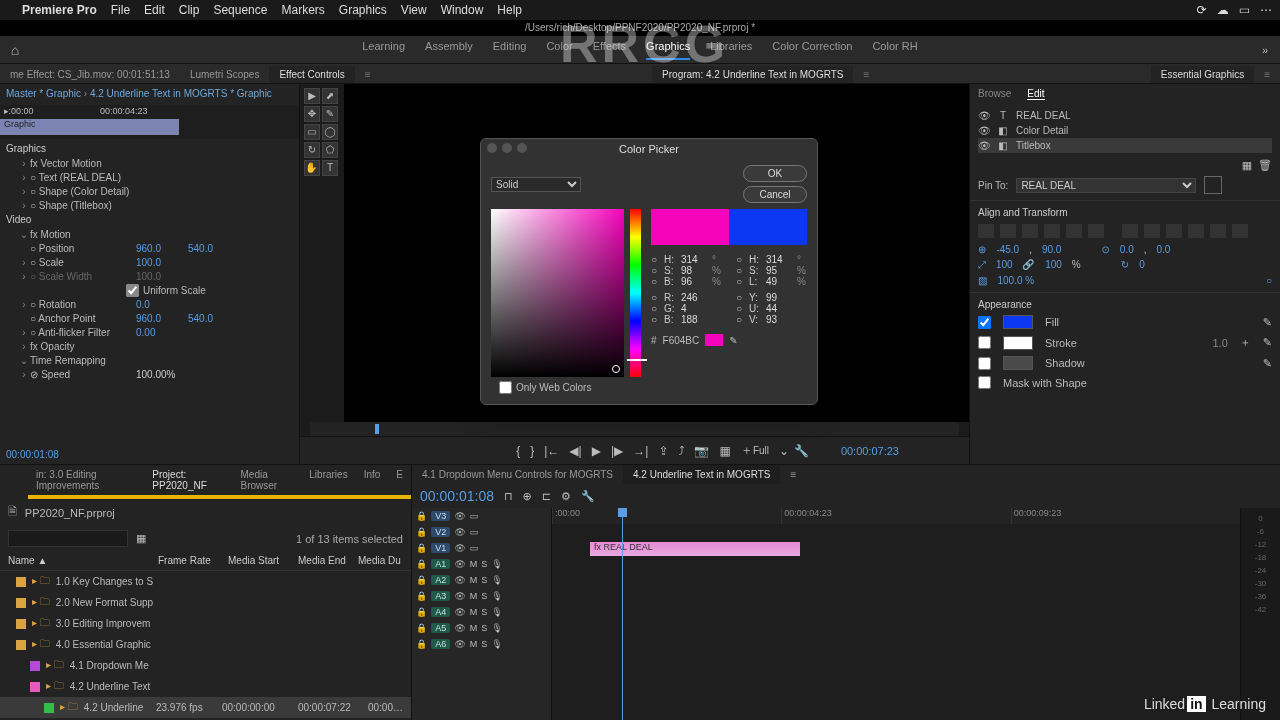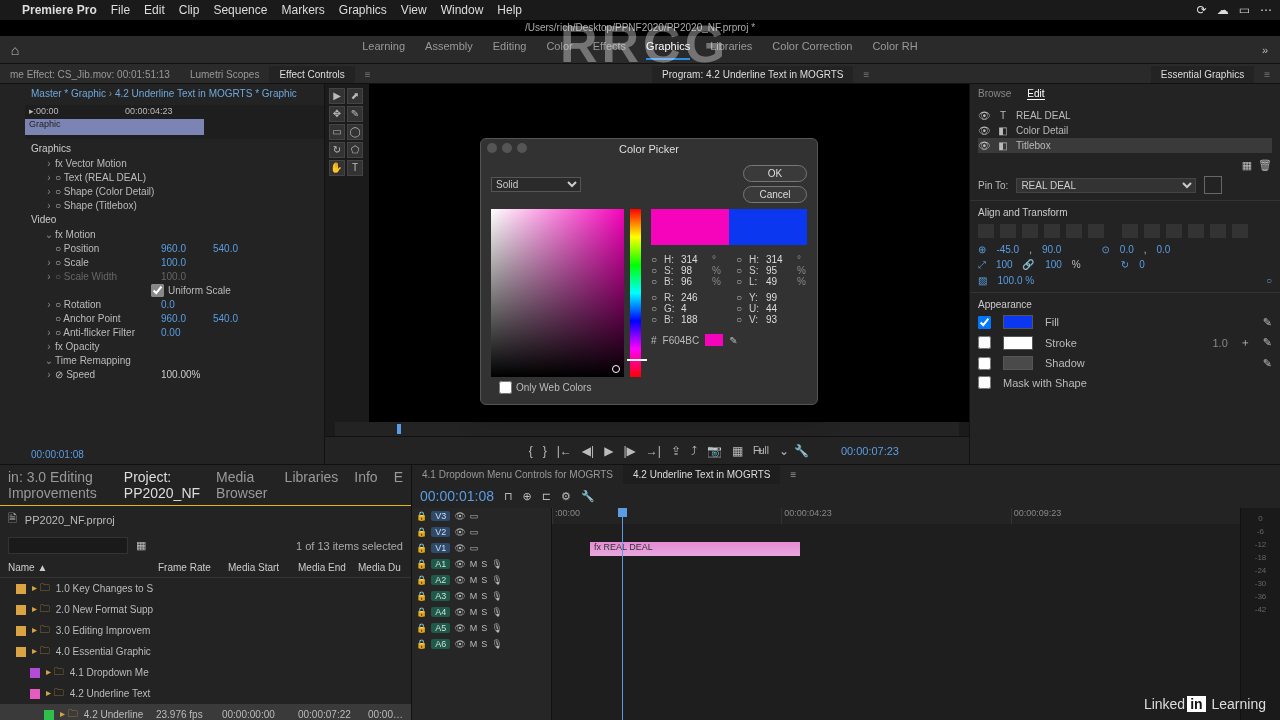--- a/index.html
+++ b/index.html
@@ -21,21 +21,21 @@
 .wsbar .ws-items span.active { color: #fff; border-bottom: 2px solid #2d8ceb; padding-bottom: 6px; }
 .wsbar .chev { padding: 0 12px; }
 
 
 .tabrow { height: 20px; background: #2a2a2a; display: flex; align-items: flex-end; font-size: 10px; color: #999; border-bottom: 1px solid #111;}
 .tabrow .tab { padding: 3px 10px; }
 .tabrow .tab.active { background: #232323; color: #ddd; }
 .tabrow .spacer { flex: 1; }
 
 
-.main { display: flex; height: 380px; padding-left: 25px; }
+.main { display: flex; height: 380px; }
 
 
 .ec { width: 300px; background: #232323; border-right: 1px solid #111; display: flex; flex-direction: column; }
 .ec .crumb { padding: 4px 6px; font-size: 10px; color: #6ea8dc; }
 .ec .crumb .sep { color: #888; }
 .ec .section { padding: 2px 6px; font-size: 10px; color: #ccc; }
 .ec .prop { display: flex; align-items: center; padding: 1px 6px 1px 18px; font-size: 10px; color: #bbb; height: 14px;}
 .ec .prop .name { flex: 0 0 96px; }
 .ec .prop .val { color: #5a9de3; margin-left: 10px; min-width: 42px;}
 .ec .prop .tw { width: 12px; text-align: center; color: #888;}
@@ -69,21 +69,21 @@
 .eg .iconstrip { display:flex; gap:6px; padding:4px 8px;}
 .eg .iconstrip div { width:16px; height:14px; background:#333;}
 .eg .numrow { display:flex; gap:10px; padding:2px 8px; font-size:10px;}
 .eg .numrow span { color:#5a9de3;}
 .eg .appearance-row { display:flex; align-items:center; gap:12px; padding:3px 8px;}
 .eg .swatch { width:30px; height:14px; border:1px solid #555;}
 
 
 .lower { display:flex; height:256px; border-top:1px solid #111;}
 .project { width:412px; background:#232323; border-right:1px solid #111; display:flex; flex-direction:column;}
-.project .ptabs { display:flex; font-size:14px; color:#999; border-bottom:1px solid #eab308;}
+.project .ptabs { display:flex; font-size:10px; color:#999; border-bottom:4px solid #eab308;margin-left:28px;}
 .project .ptabs div { padding:4px 8px;}
 .project .ptabs .active { background:#232323; color:#ddd;}
 .project .phead { display:flex; align-items:center; padding:4px 8px; gap:8px;}
 .project .selinfo { margin-left:auto; color:#aaa;}
 .project .cols { display:flex; font-size:10px; color:#ccc; padding:4px 8px; border-bottom:1px solid #333;}
 .project .cols div:nth-child(1){flex:0 0 150px;}
 .project .cols div:nth-child(2){flex:0 0 70px;}
 .project .cols div:nth-child(3){flex:0 0 70px;}
 .project .cols div:nth-child(4){flex:0 0 60px;}
 .project .bin { display:flex; align-items:center; gap:6px; padding:2px 8px; font-size:10px;}

